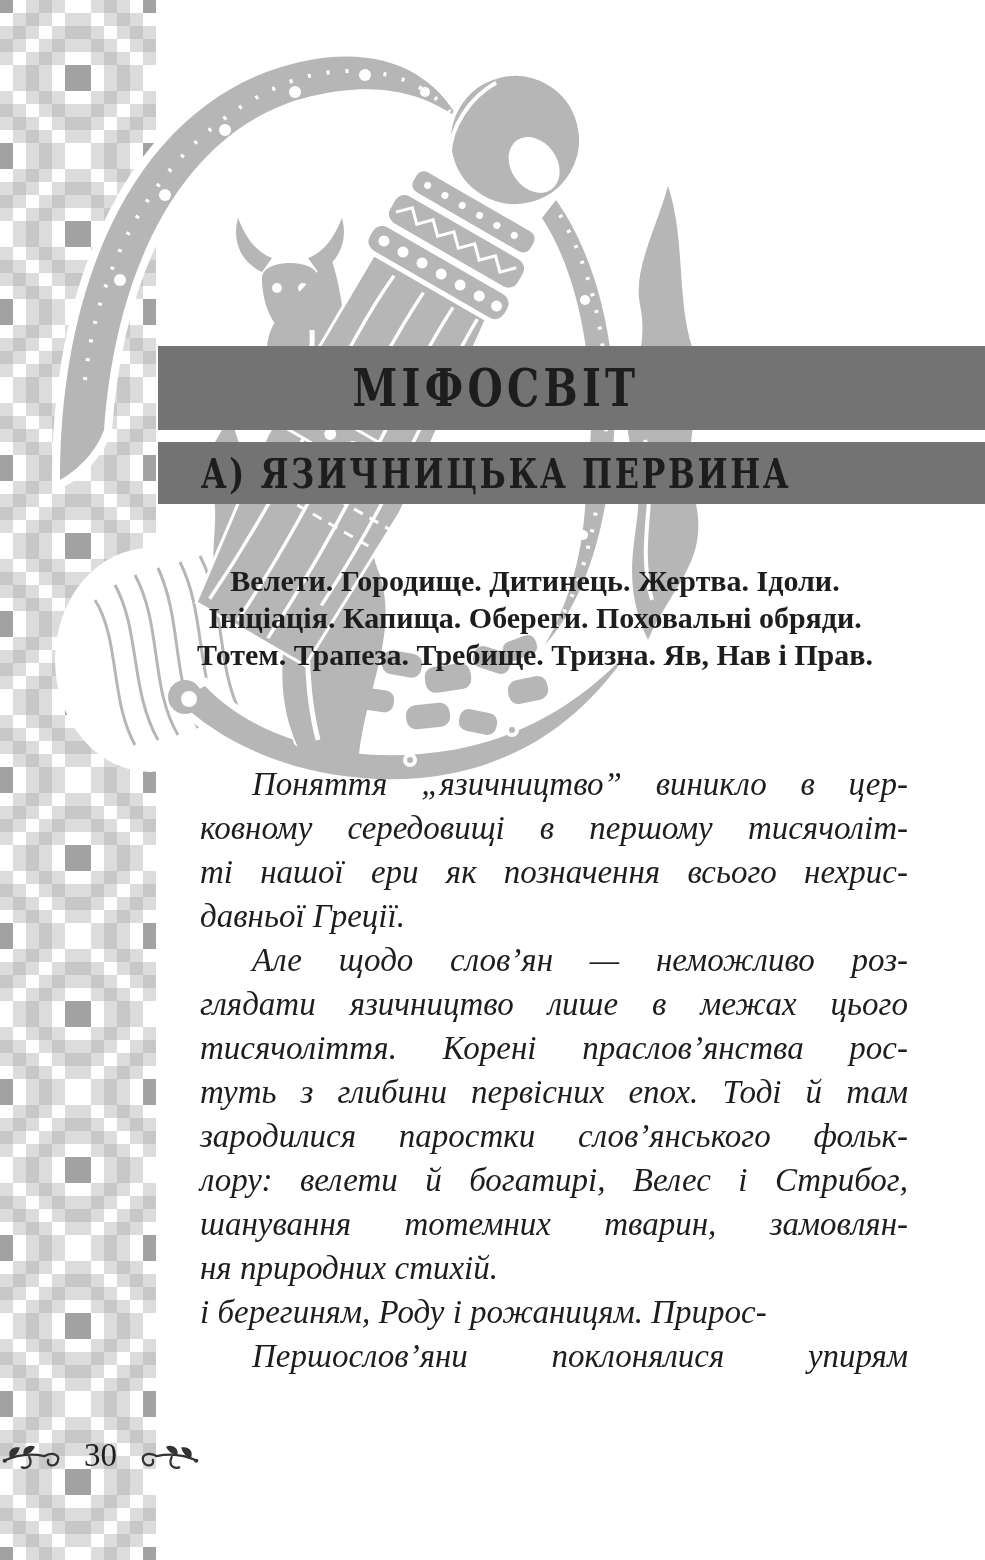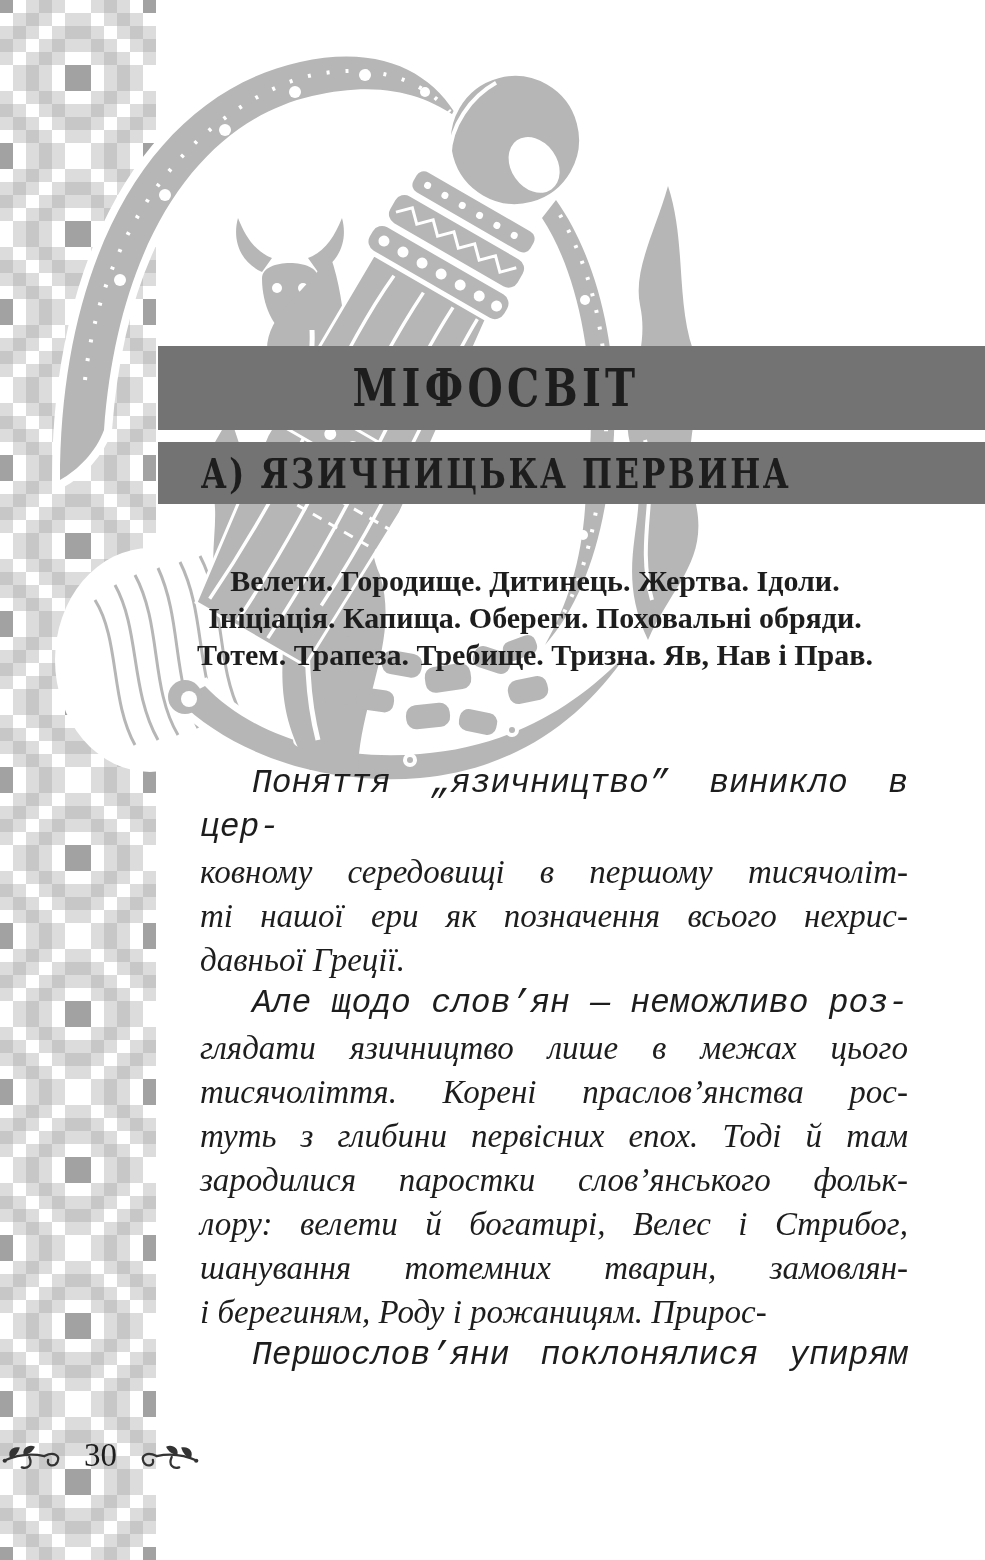--- a/index.html
+++ b/index.html
@@ -35,21 +35,21 @@
     text-align:center;font-weight:700;font-size:30px;line-height:37px;
     color:var(--ink);
   }
 
   
   #body-text{
     position:absolute;left:200px;top:762px;width:708px;z-index:3;
     font-style:italic;font-size:33px;line-height:44px;color:var(--ink);
   }
   .bl{text-align:justify;text-align-last:justify;white-space:normal;}
-  .bl.first{text-indent:52px;font-family:Liberation Mono, monospace;}
+  .bl.first{text-indent:52px;}
   .bl.last{text-align-last:left;}
 
   
   #footer{
     position:absolute;left:0;top:1434px;width:985px;height:46px;z-index:3;
     display:flex;align-items:center;justify-content:flex-start;gap:16px;
     color:var(--ink);
   }
   #page-number{font-size:33px;line-height:1;transform:translateY(-2px);}
   .flourish{width:68px;height:32px;display:block;}
@@ -316,20 +316,21 @@
     <div class="bl">ковному середовищі в першому тисячоліт-</div>
     <div class="bl">ті нашої ери як позначення всього нехрис-</div>
     <div class="bl last">давньої Греції.</div>
     <div class="bl first">Але щодо слов’ян — неможливо роз-</div>
     <div class="bl">глядати язичництво лише в межах цього</div>
     <div class="bl">тисячоліття. Корені праслов’янства рос-</div>
     <div class="bl">туть з глибини первісних епох. Тоді й там</div>
     <div class="bl">зародилися паростки слов’янського фольк-</div>
     <div class="bl">лору: велети й богатирі, Велес і Стрибог,</div>
     <div class="bl">шанування тотемних тварин, замовлян-</div>
+    <div class="bl last">ня природних стихій.</div>
     <div class="bl last">і берегиням, Роду і рожаницям. Прирос-</div>
     <div class="bl first">Першослов’яни поклонялися упирям</div>
   </div>
 
 <div id="footer">
   <svg class="flourish" viewBox="0 0 70 34" aria-hidden="true">
     <path class="fl-stroke" d="M3 21 C16 15 32 13 46 16"></path>
     <path class="fl-stroke" d="M46 16 C56 11 63 15 60 22 C57 28 48 27 50 20"></path>
     <path class="fl-fill" d="M10 19 C6 11 12 5 20 7 C18 13 15 17 10 19 Z"></path>
     <path class="fl-fill" d="M24 15 C22 7 30 3 36 6 C33 12 29 14 24 15 Z"></path>

